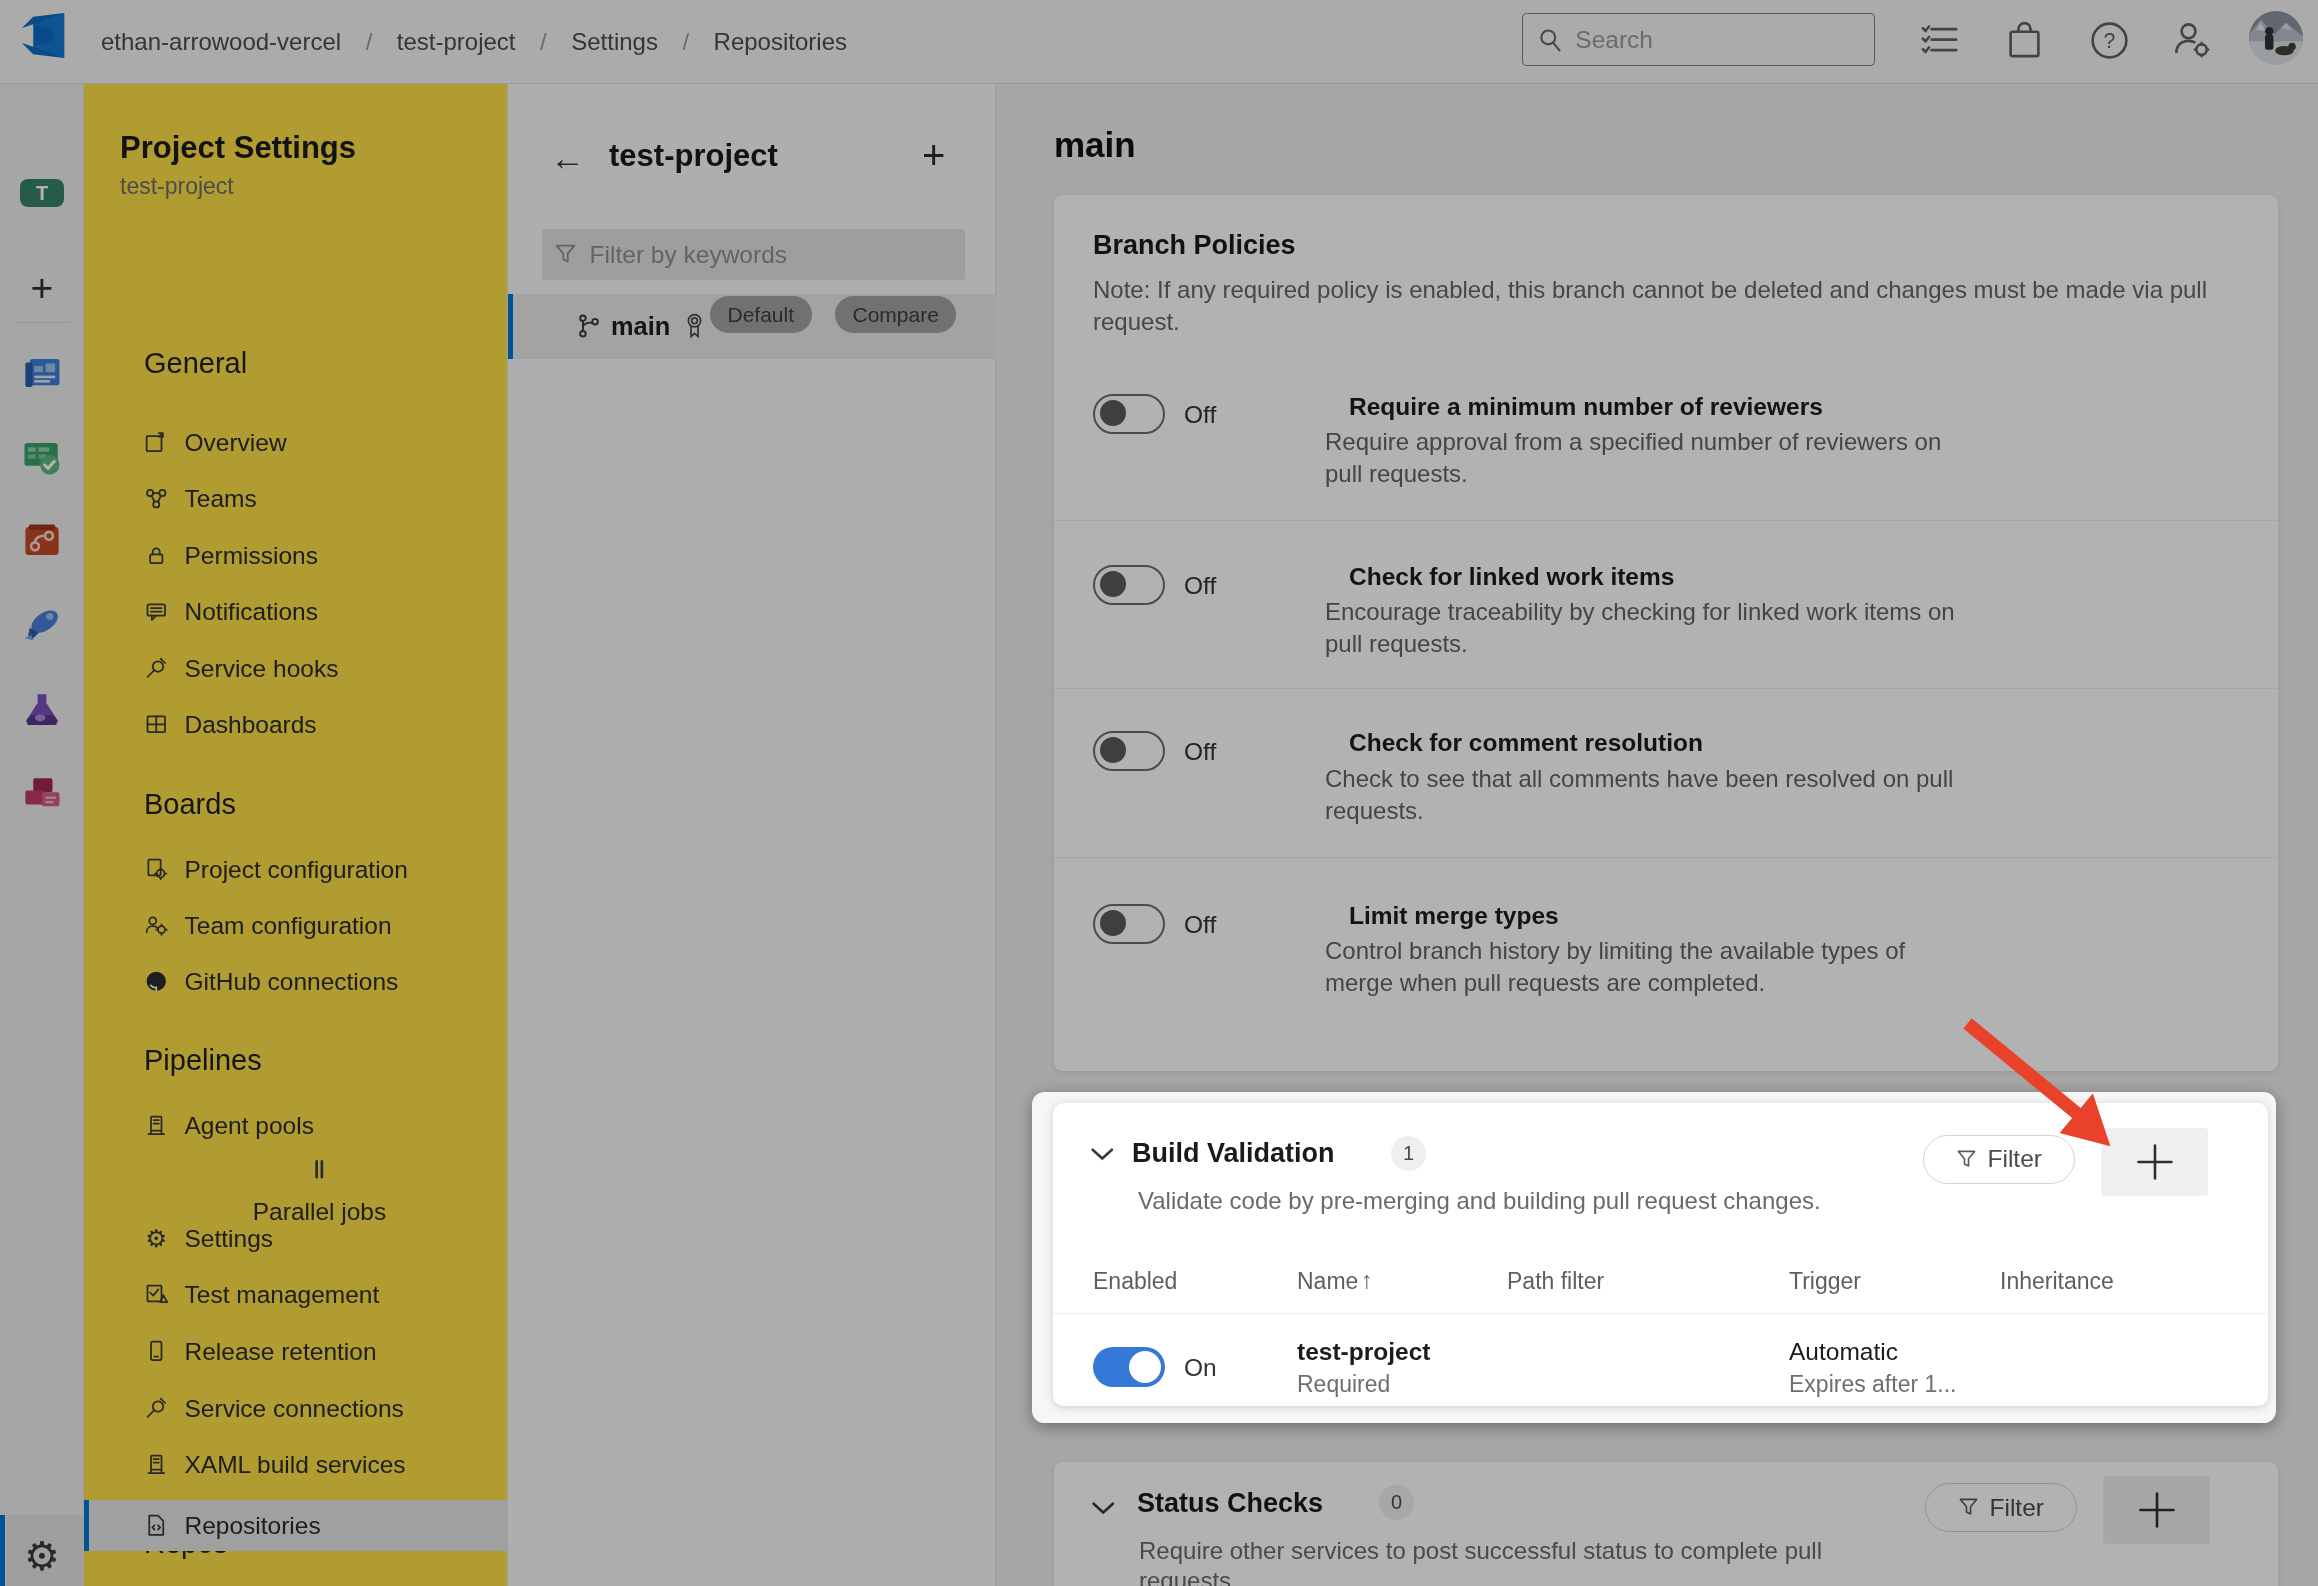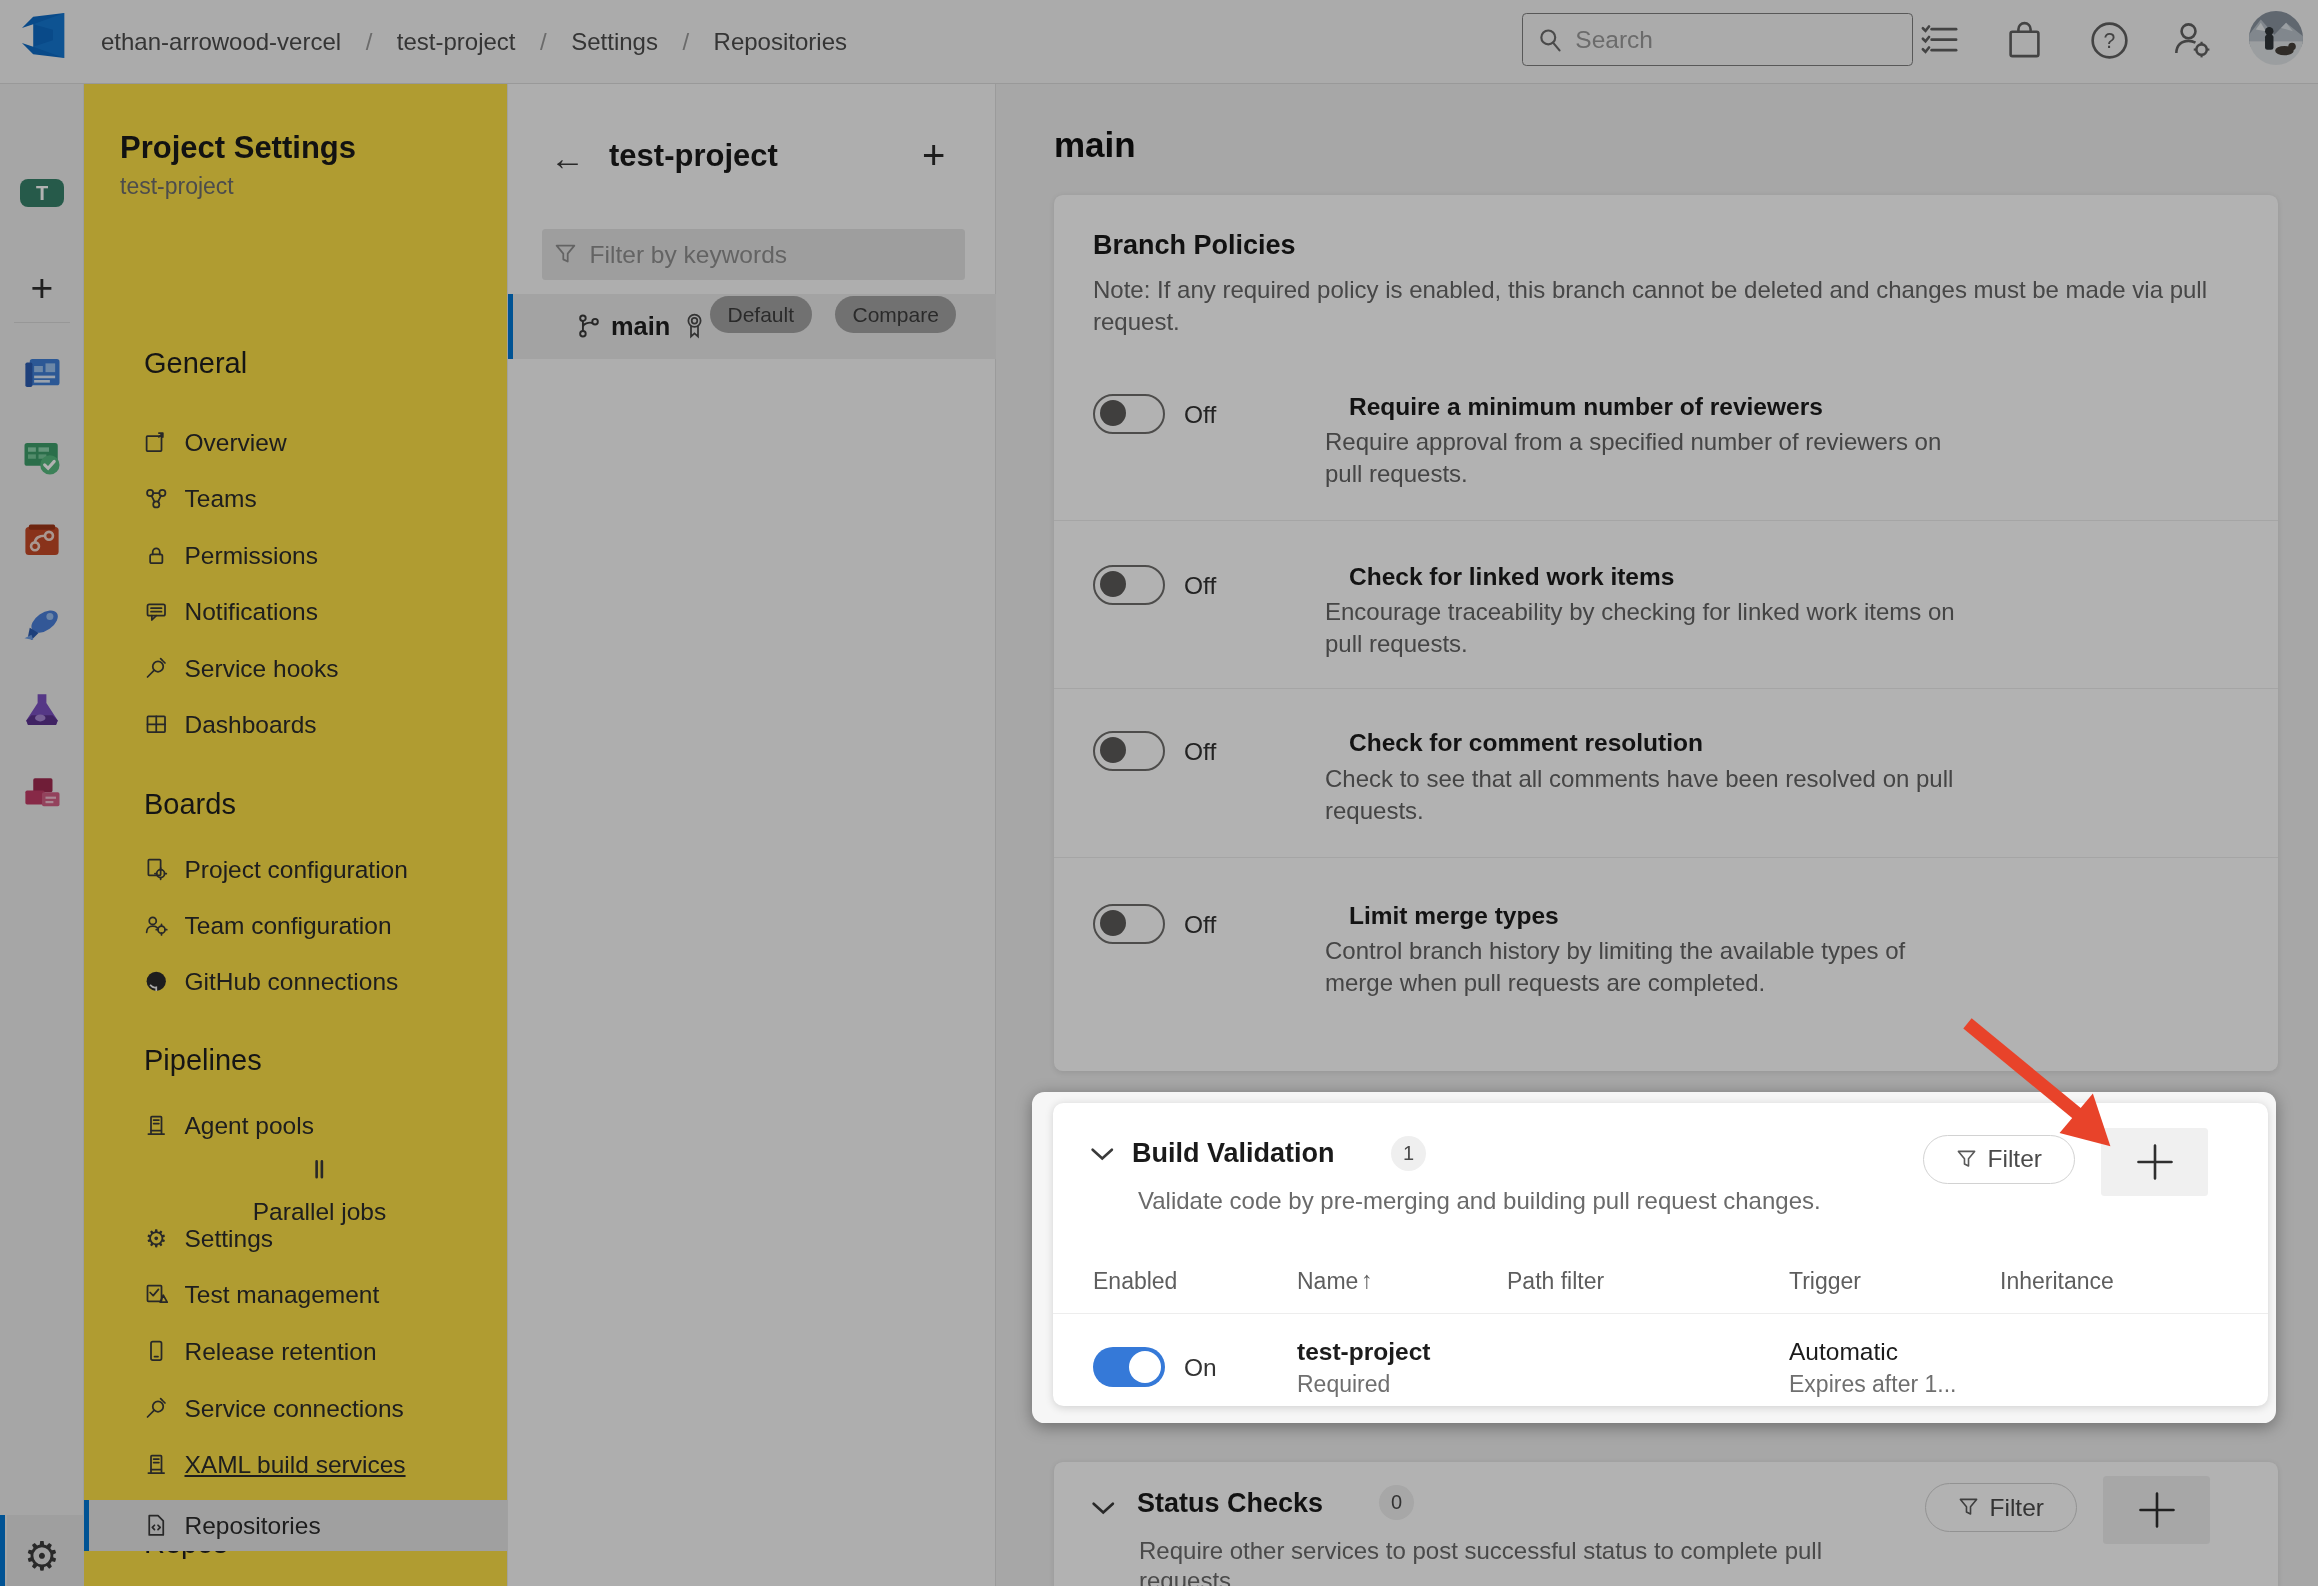--- a/index.html
+++ b/index.html
@@ -7,21 +7,21 @@
     font-family:"Liberation Sans", sans-serif; color:#2b2b2b; }
   .screen { position:relative; width:2319px; height:1586px; overflow:hidden; }
 
   
   .topbar { position:absolute; left:0; top:0; width:2319px; height:84px; background:#f5f5f5;
     border-bottom:1.8px solid #dcdcdc; z-index:2; }
   .logo { position:absolute; left:21px; top:12.3px; width:47px; height:47px; }
   .crumbs { position:absolute; left:101px; top:0; height:84px; display:flex; align-items:center; gap:24.5px;
     font-size:24px; color:#4d4d4d; }
   .crumb-sep { color:#9a9a9a; }
-  .searchbox { position:absolute; left:1522px; top:13px; width:391px; height:53px; border:1.8px solid #7e7e7e;
+  .searchbox { position:absolute; left:1522px; top:13px; width:353px; height:53px; border:1.8px solid #7e7e7e;
     border-radius:4.4px; display:flex; align-items:center; padding:0 14px; gap:12.3px; background:transparent; }
   .searchbox input { border:none; outline:none; background:transparent; font-size:24.5px; width:263px;
     font-family:"Liberation Sans", sans-serif; color:#3c3c3c; }
   .searchbox input::placeholder { color:#9a9a9a; }
   .tb-icon { position:absolute; top:19px; width:42px; height:42px; display:flex; align-items:center; justify-content:center; }
   .avatar { position:absolute; left:2249px; top:11.4px; width:54px; height:54px; border-radius:50%; overflow:hidden; }
 
   
   .rail { position:absolute; left:0; top:84px; width:84px; height:1502px; background:#eeeeee;
     border-right:1.8px solid #e2e2e2; }
@@ -355,21 +355,21 @@
         </svg>
       <span>Release retention</span>
     </div>
     <div class="sb-item" style="top:1300px;">
       <svg class="si" width="24.5" height="24.5" viewBox="0 0 28 28">
           <circle cx="16" cy="12" r="6"></circle>
           <path d="M4 24 l7.5-7.5 M19 3 l2 2 M24 8 l-2-2"></path>
         </svg>
       <span>Service connections</span>
     </div>
-    <div class="sb-item" style="top:1356px;text-decoration:underline;">
+    <div class="sb-item" style="top:1356px;">
       <svg class="si" width="24.5" height="24.5" viewBox="0 0 28 28">
           <rect x="8" y="4" width="12" height="16" rx="1"></rect>
           <path d="M11 8 h6 M11 12 h6 M5 24 h18 M8 20 v4 M20 20 v4"></path>
         </svg>
       <span>XAML build services</span>
     </div>
 
     <div class="sb-head" style="top:1356px; top:1443px;">Repos</div>
     <div class="sb-active-bg"></div>
     <div class="sb-active-bar"></div>

